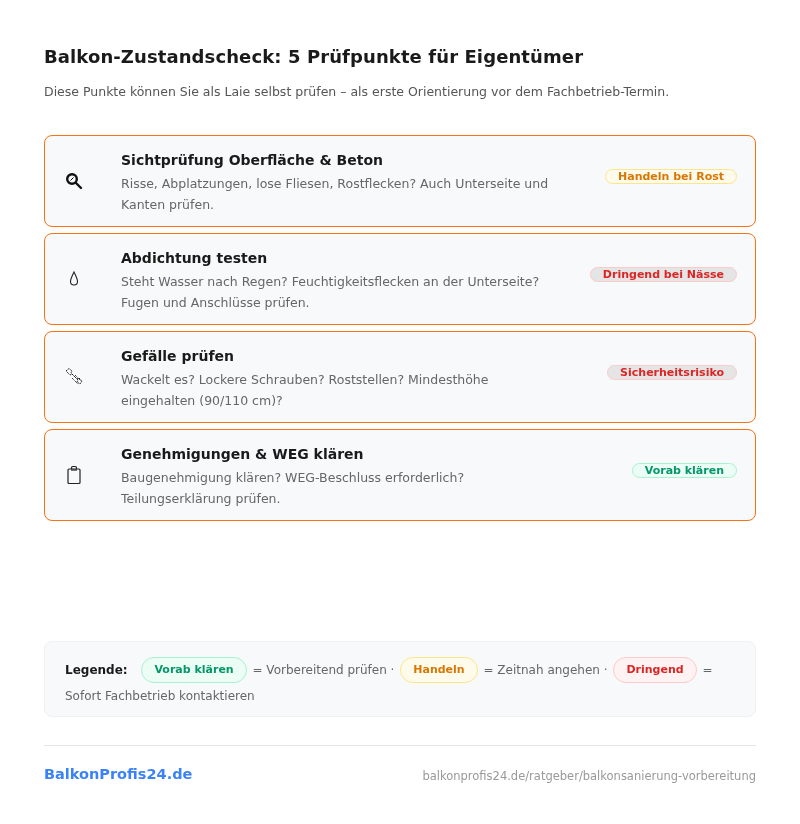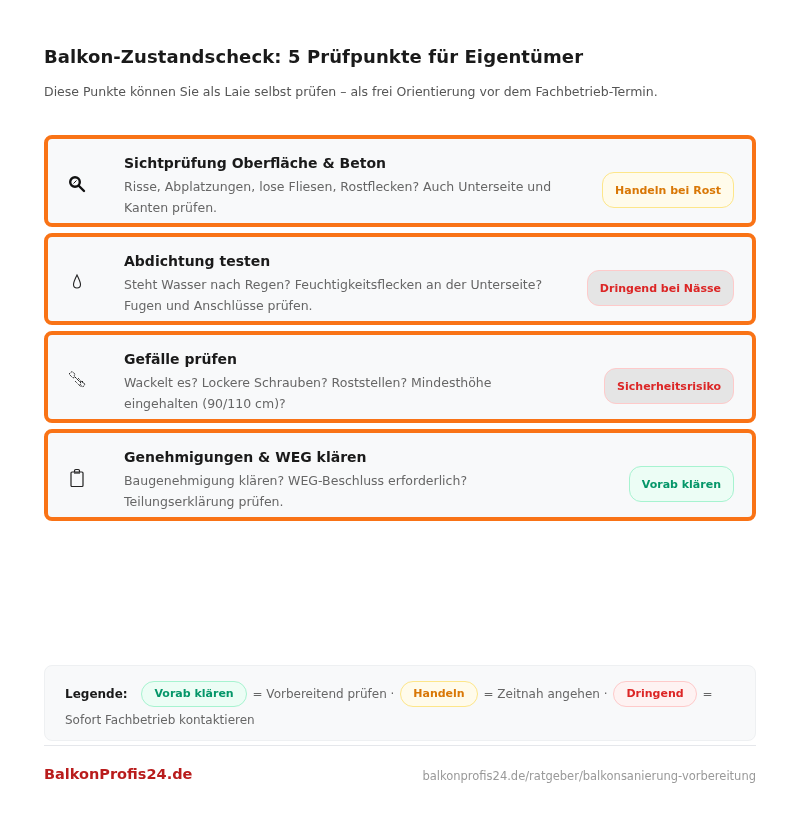--- a/index.html
+++ b/index.html
@@ -18,92 +18,91 @@
     }
     .subtitle {
       position: absolute; top: 84px; left: 0;
       font-size: 12.5px; color: #555; white-space: nowrap;
     }
     .cards { position: absolute; top: 135px; left: 0; width: 712px; }
     .card {
       position: relative;
       width: 712px; height: 92px;
       background: #f8f9fa;
-      border: 4px solid #f97316;
+      border: 1px solid #f97316;
       border-radius: 8px;
       margin-bottom: 6px;
     }
     .card-icon {
       position: absolute; left: 18px; top: 33px;
       width: 22px; height: 24px;
       display: flex; align-items: center; justify-content: center;
       font-size: 17px; color: #111;
     }
     .card-icon svg { display: block; }
     .card-title {
       position: absolute; left: 76px; top: 16px;
       font-size: 14px; font-weight: bold; color: #1a1a1a; white-space: nowrap;
     }
     .card-desc {
       position: absolute; left: 76px; top: 37px; width: 440px;
       font-size: 12.5px; line-height: 21px; color: #666;
     }
     .badge {
       position: absolute; right: 18px; top: 33px;
-      height: 36px; padding: 0 12px;
+      height: 15px; padding: 0 12px;
       border-radius: 12px;
       font-size: 11px; font-weight: bold;
       display: flex; align-items: center; white-space: nowrap;
       border: 1px solid;
     }
     .badge.orange { color: #d97706; background: #fffbeb; border-color: #fde68a; }
     .badge.red { color: #dc2626; background: #e5e5e5; border-color: #fecaca; text-align: right; }
     .badge.green { color: #059669; background: #ecfdf5; border-color: #a7f3d0; }
     .legend {
       position: absolute; top: 641px; left: 0;
       width: 712px; height: 76px;
       background: #f8f9fa;
       border: 1px solid #eef0f2;
       border-radius: 8px;
       padding: 14px 20px 4px 20px;
       font-size: 12px; color: #666;
       line-height: 26px;
-      margin-top: 24px;
     }
     .legend .legend-label { font-weight: bold; color: #1a1a1a; margin-right: 8px; }
     .legend .lbadge {
       display: inline-block; height: 26px; line-height: 24px;
       padding: 0 12px; border-radius: 13px;
       font-size: 11px; font-weight: bold;
       border: 1px solid; vertical-align: middle;
       margin: 0 2px;
     }
     .legend .lbadge.green { color: #059669; background: #ecfdf5; border-color: #a7f3d0; }
     .legend .lbadge.orange { color: #d97706; background: #fffbeb; border-color: #fde68a; }
     .legend .lbadge.red { color: #dc2626; background: #fef2f2; border-color: #fecaca; }
     .legend .ltext { vertical-align: middle; }
     .legend-line2 { display: block; line-height: 18px; margin-top: 4px; }
     .divider {
       position: absolute; top: 745px; left: 0; width: 712px; height: 1px; background: #e5e7eb;
     }
     .footer-brand {
       position: absolute; top: 766px; left: 0;
-      font-size: 14.5px; font-weight: bold; color: #b91c1c;
+      font-size: 14.5px; font-weight: bold; color: #3b82f6;
     }
     .footer-url {
       position: absolute; top: 769px; right: 0;
       font-size: 11.5px; color: #999; white-space: nowrap; text-align: right;
     }
   </style>
 </head>
 <body>
 
 <div class="page">
   <h1 class="title">Balkon-Zustandscheck: 5 Prüfpunkte für Eigentümer</h1>
-  <p class="subtitle">Diese Punkte können Sie als Laie selbst prüfen – als frei Orientierung vor dem Fachbetrieb-Termin.</p>
+  <p class="subtitle">Diese Punkte können Sie als Laie selbst prüfen – als erste Orientierung vor dem Fachbetrieb-Termin.</p>
 
   <div class="cards">
 
     <div class="card">
       <div class="card-icon">
         <svg width="18" height="18" viewBox="0 0 18 18">
           <circle cx="7" cy="7" r="4.8" fill="none" stroke="#111" stroke-width="2.4"></circle>
           <line x1="5.5" y1="8.5" x2="8.5" y2="5.5" stroke="#111" stroke-width="1"></line>
           <line x1="10.5" y1="10.5" x2="16" y2="16" stroke="#111" stroke-width="2.4" stroke-linecap="round"></line>
         </svg>

